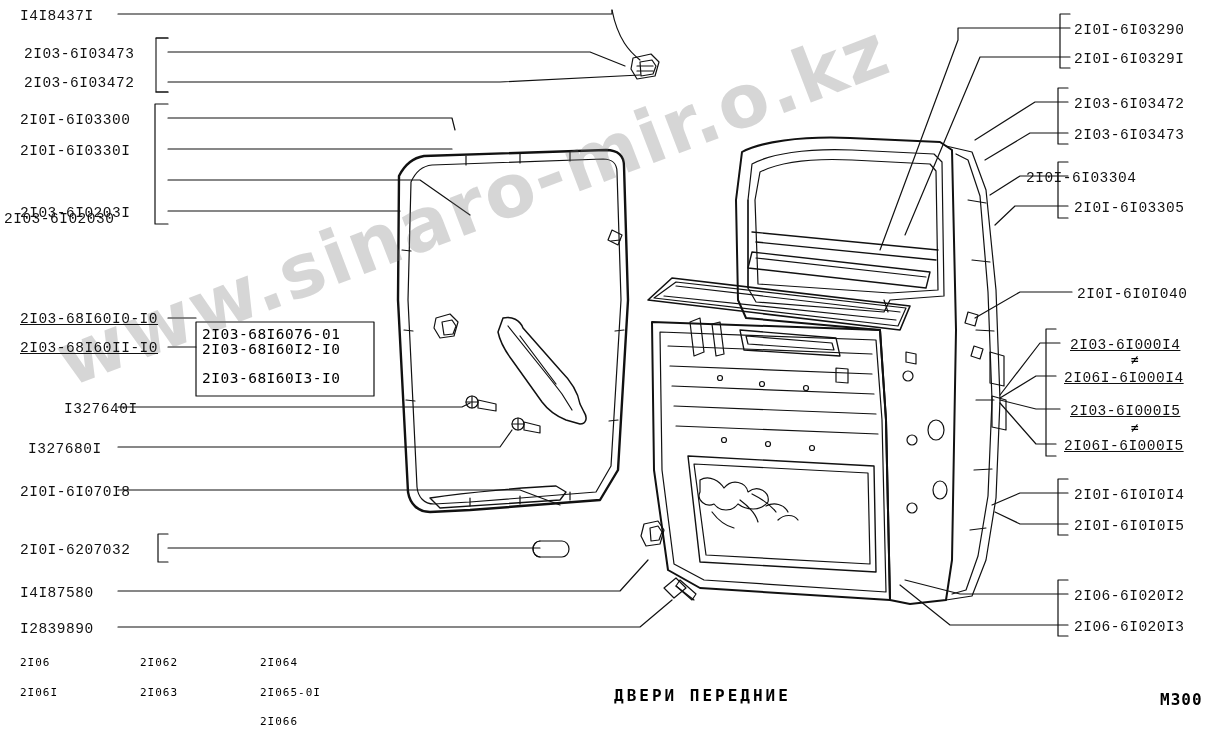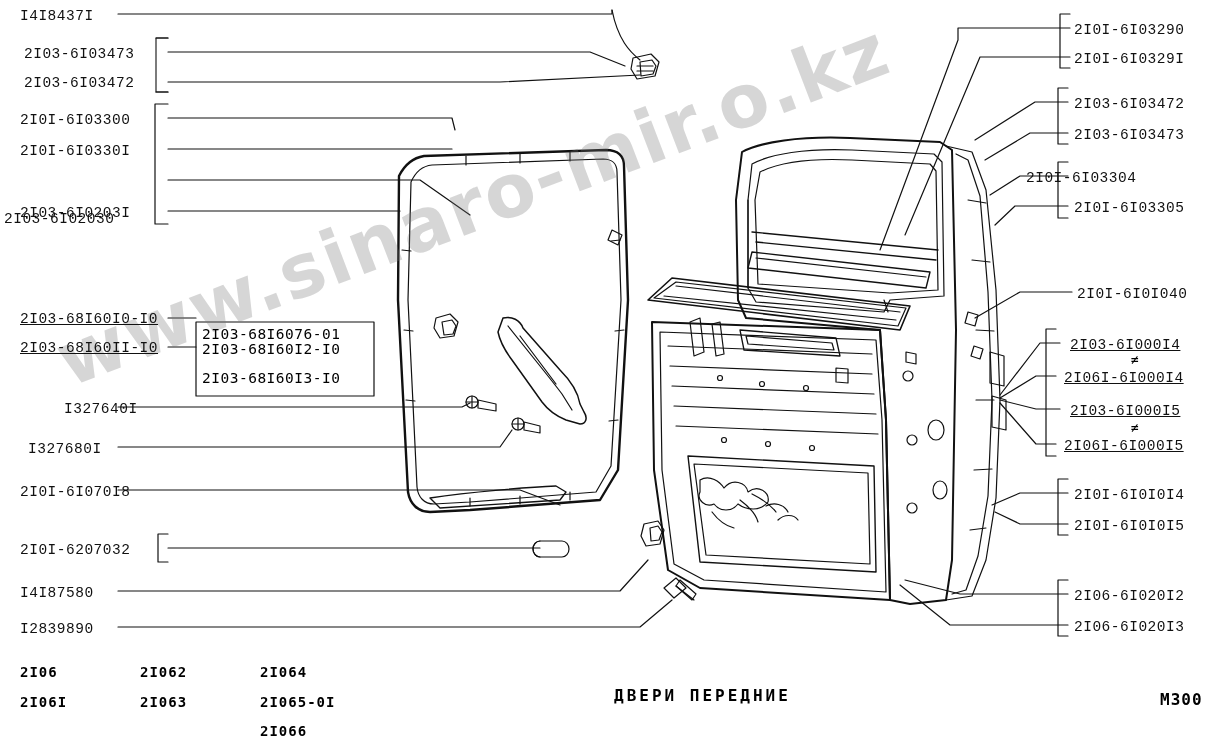--- a/index.html
+++ b/index.html
@@ -36,25 +36,24 @@
   .box-lbl {
     position: absolute;
     font-family: "DejaVu Sans Mono", "Liberation Mono", monospace;
     font-size: 14.5px;
     letter-spacing: 0.5px;
     white-space: nowrap;
   }
   .footer-code {
     position: absolute;
     font-family: "DejaVu Sans Mono", "Liberation Mono", monospace;
-    font-size: 14px;
+    font-size: 11px;
     letter-spacing: 1px;
-    font-weight: bold;
-    white-space: nowrap;
-    margin-top: 8px;
+    font-weight: normal;
+    white-space: nowrap;
   }
   .title {
     position: absolute;
     font-family: "DejaVu Sans Mono", "Liberation Mono", monospace;
     font-size: 16px;
     letter-spacing: 3px;
     font-weight: bold;
     white-space: nowrap;
   }
   .sheet {

